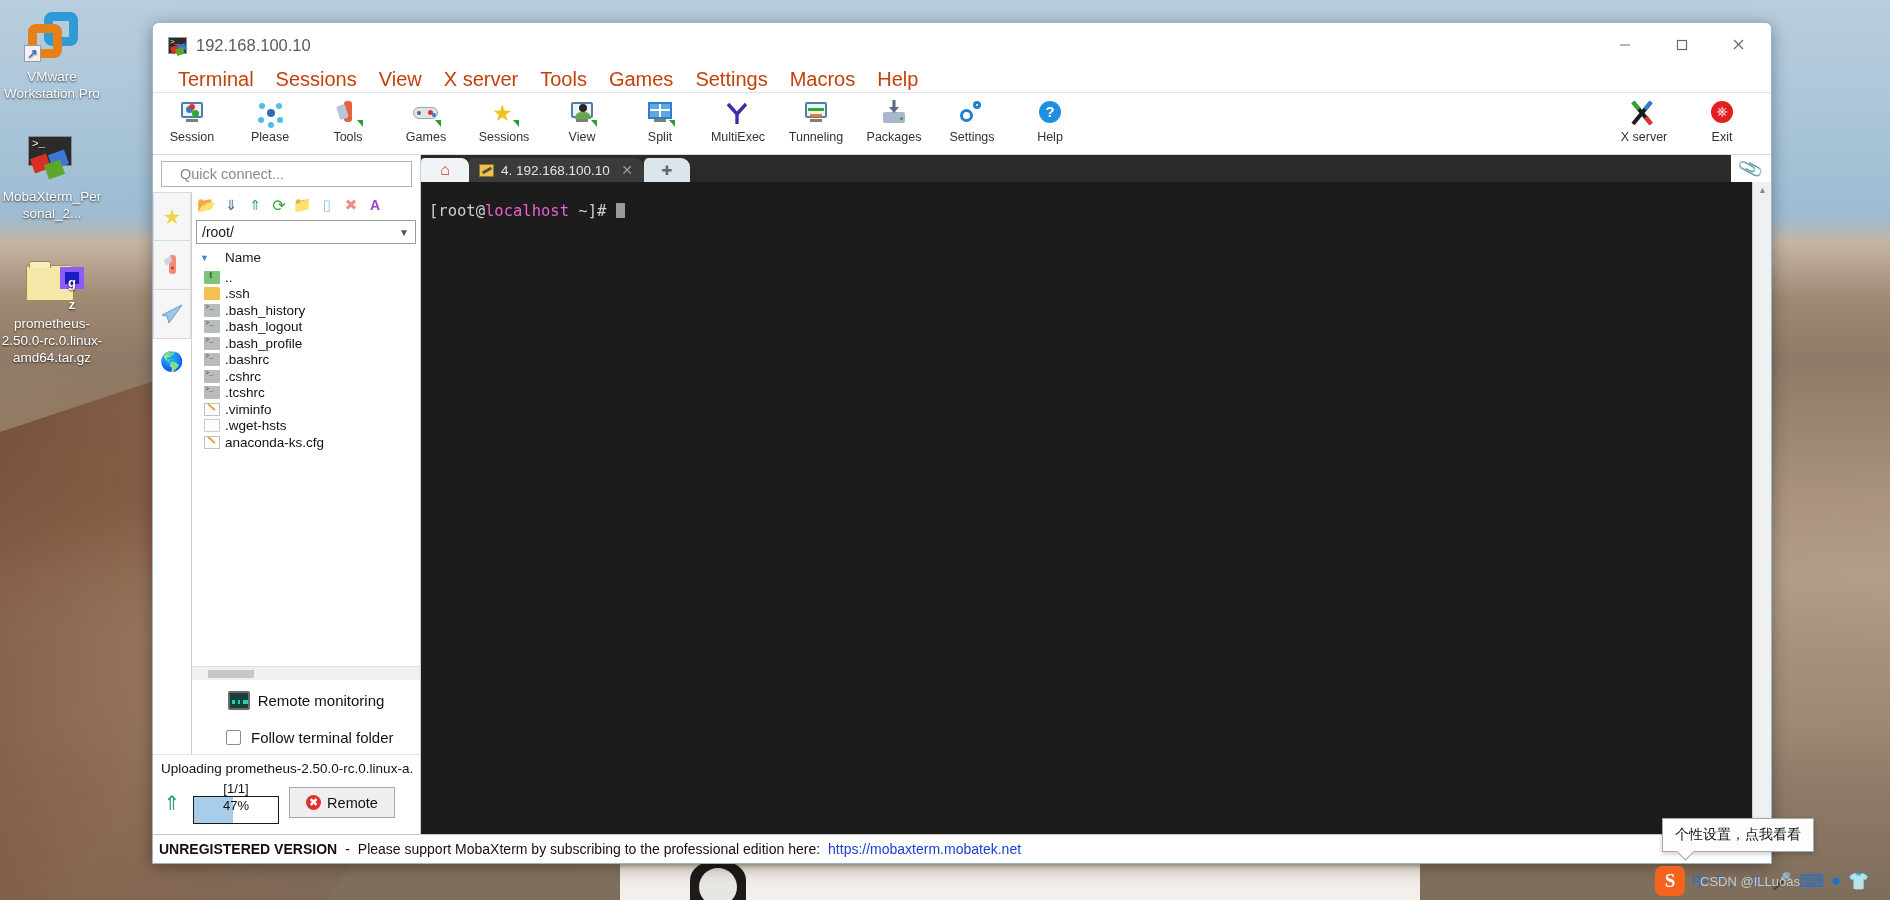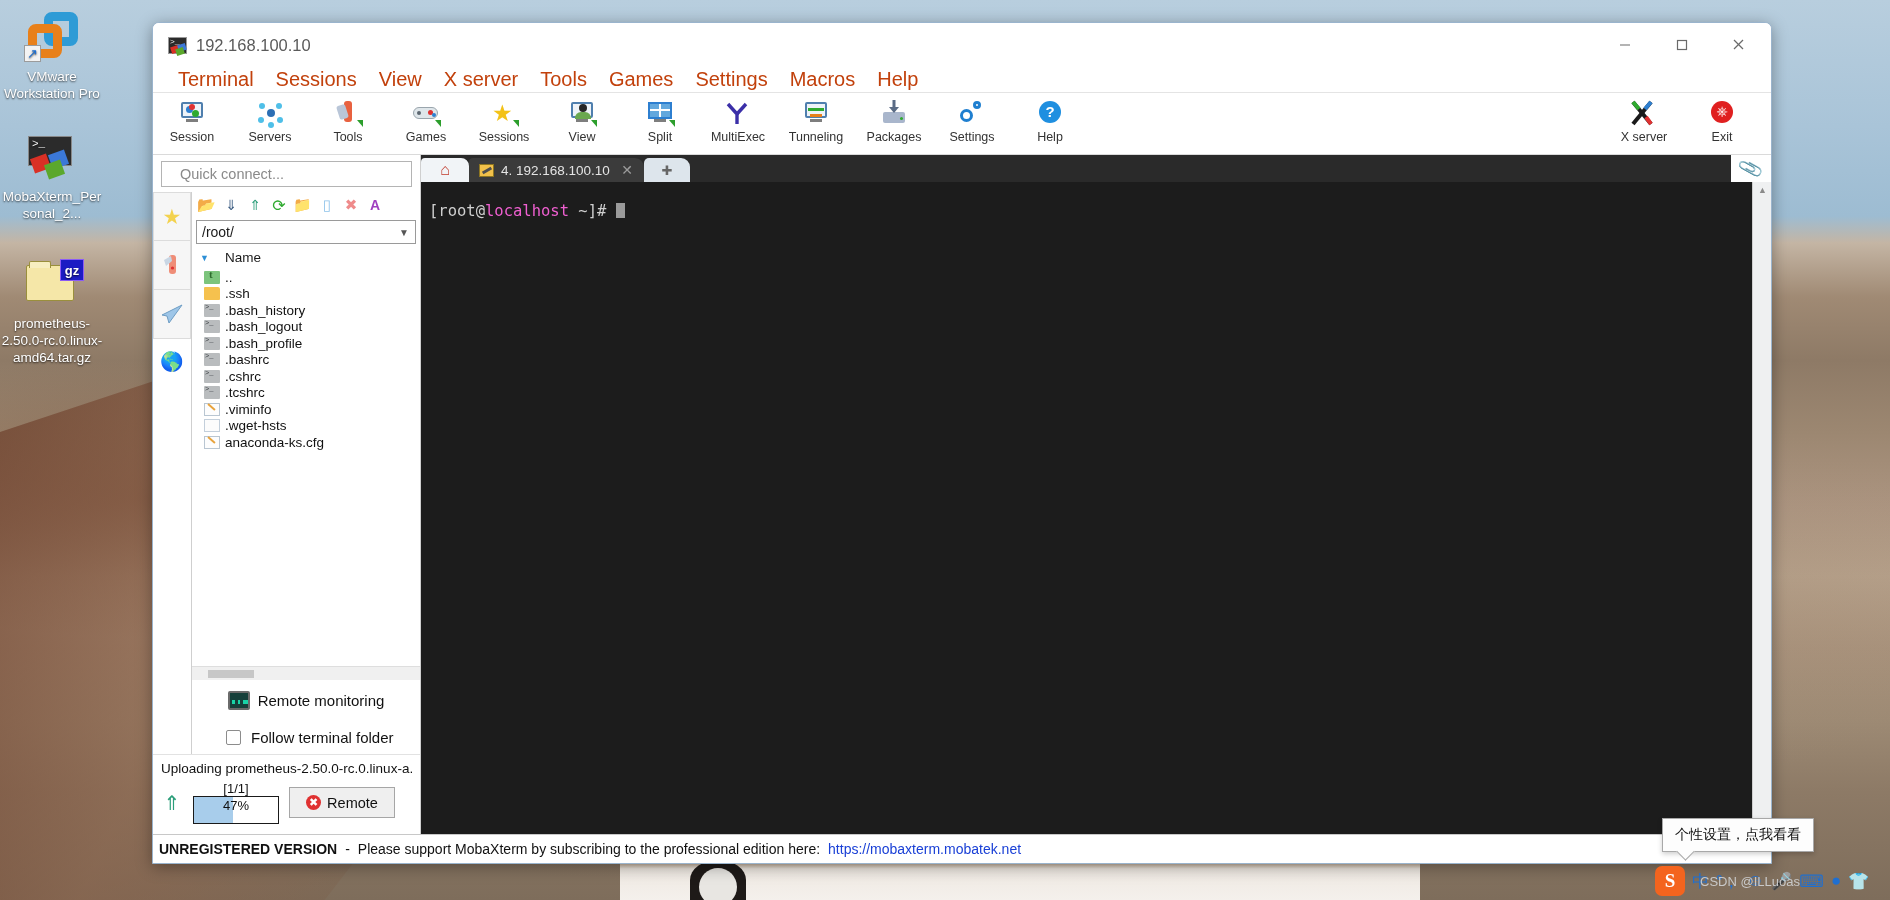--- a/index.html
+++ b/index.html
@@ -67,21 +67,21 @@
   
   .mx-term { position: absolute; left: 6px; top: 8px; width: 44px; height: 30px; background: #2b2b2b; border: 1px solid #888; }
   .mx-term::after { content: '>_'; position: absolute; left: 3px; top: 1px; color: #f2f2f2; font: 11px "Liberation Mono", monospace; }
   .mx-p { position: absolute; width: 17px; height: 15px; transform: rotate(-20deg); }
   .mx-p1 { left: 10px; top: 28px; background: #d93025; }
   .mx-p2 { left: 28px; top: 24px; background: #3b78d8; }
   .mx-p3 { left: 24px; top: 34px; background: #5ba82c; }
   
   .gz-f { position: absolute; left: 4px; top: 10px; width: 48px; height: 36px; background: #f5e7a8; border: 1px solid #9a8f3c; border-radius: 2px 4px 2px 2px; }
   .gz-f::before { content:''; position: absolute; left: 2px; top: -5px; width: 20px; height: 6px; background: #f7eec0; border: 1px solid #9a8f3c; border-bottom: none; border-radius: 2px 2px 0 0; }
-  .gz-b { position: absolute; right: -2px; top: 4px; width: 24px; height: 22px; background: #1b1bc4; color: #fff; font: bold 13px "Liberation Sans", sans-serif; text-align: center; line-height: 22px; border: 1px solid #8b5cf6; }
+  .gz-b { position: absolute; right: -2px; top: 12px; width: 24px; height: 22px; background: #1b1bc4; color: #fff; font: bold 13px "Liberation Sans", sans-serif; text-align: center; line-height: 22px; border: 5px solid #8b5cf6; }
 
   
   #window {
     position: absolute; left: 152px; top: 22px; width: 1620px; height: 842px;
     background: #ffffff;
     border: 1px solid #9ab4cd;
     border-radius: 7px 7px 0 0;
     box-shadow: 0 3px 16px rgba(0,0,0,.35);
     display: flex; flex-direction: column;
     overflow: hidden;
@@ -352,21 +352,21 @@
 
     <div class="tbtn">
       <div class="ic">
         <div class="dot" style="left:12px;top:9px;width:8px;height:8px;background:#2b6fb5;"></div>
         <div class="dot" style="left:4px;top:3px;width:6px;height:6px;background:#4fbfe8;"></div>
         <div class="dot" style="left:21px;top:3px;width:6px;height:6px;background:#4fbfe8;"></div>
         <div class="dot" style="left:3px;top:17px;width:6px;height:6px;background:#4fbfe8;"></div>
         <div class="dot" style="left:22px;top:17px;width:6px;height:6px;background:#4fbfe8;"></div>
         <div class="dot" style="left:13px;top:22px;width:6px;height:6px;background:#4fbfe8;"></div>
       </div>
-      <div class="lbl">Servers</div>
+      <div class="lbl">Please</div>
     </div>
 
     <div class="tbtn">
       <div class="ic">
         <div style="position:absolute;left:11px;top:1px;width:8px;height:21px;background:#e8613f;border-radius:3px;"></div>
         <div style="position:absolute;left:5px;top:5px;width:9px;height:14px;background:#b9c6d8;transform:rotate(-18deg);border-radius:2px;"></div>
         <div class="grn-arrow"></div>
       </div>
       <div class="lbl">Tools</div>
     </div>

